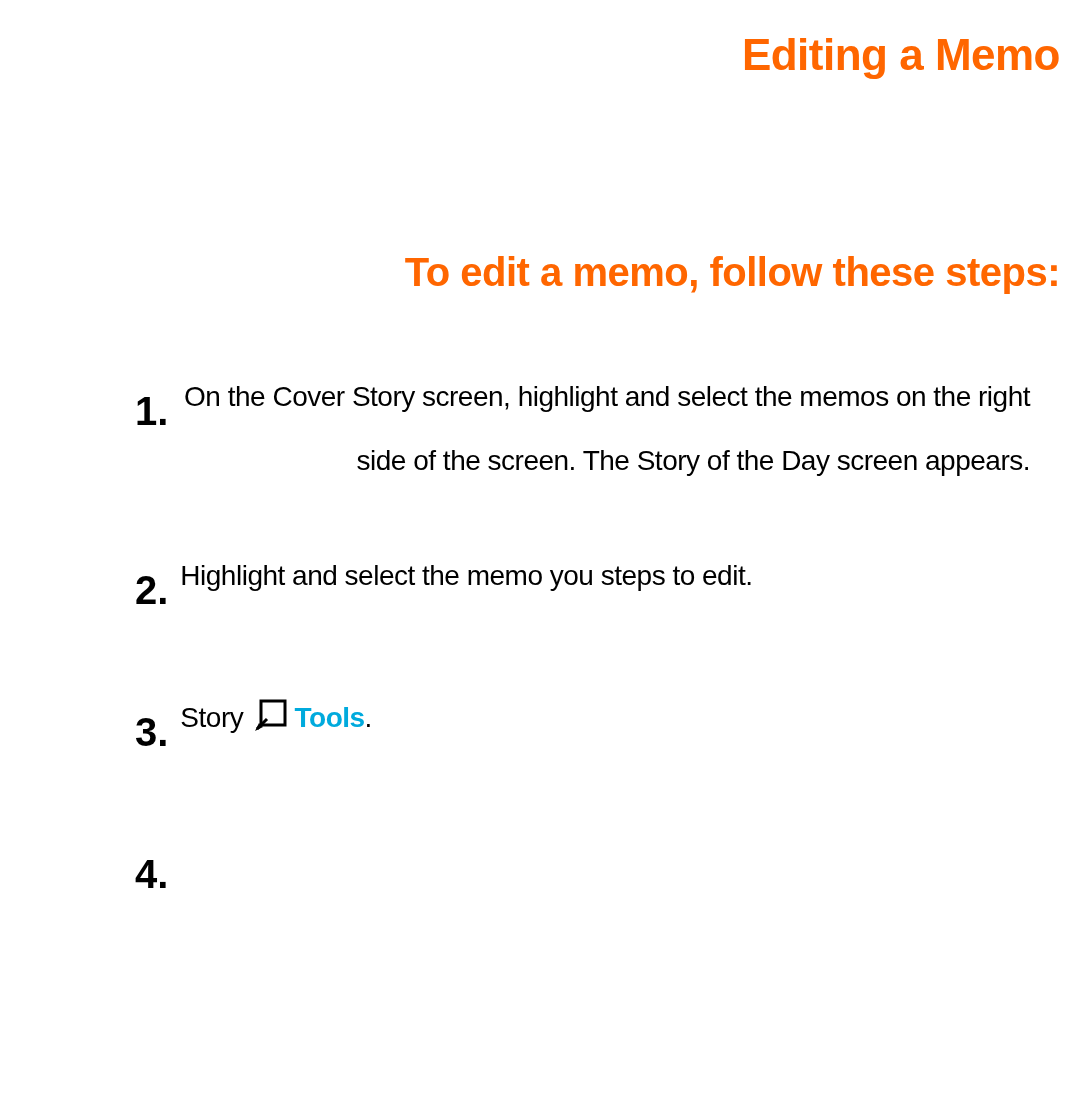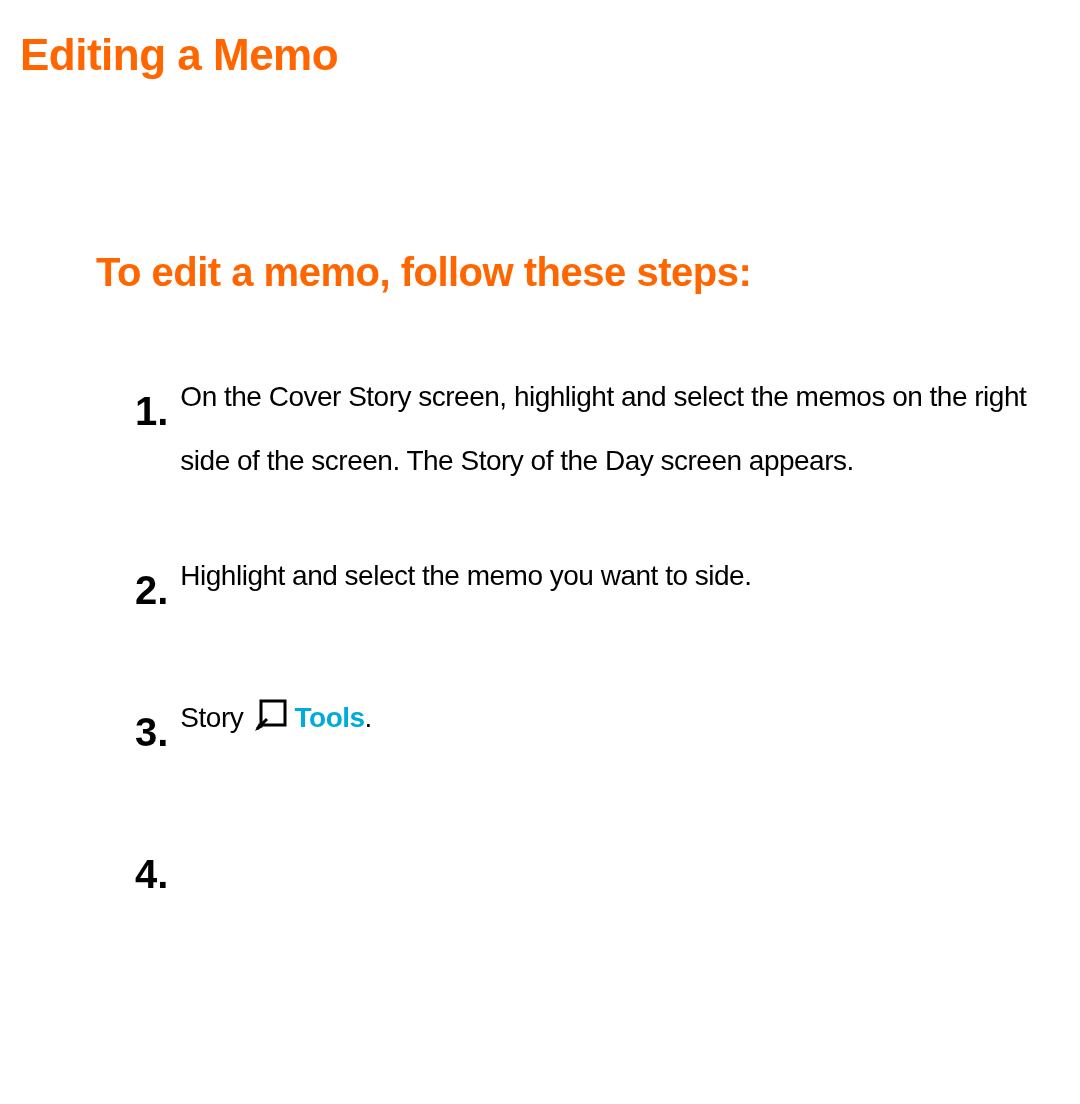--- a/index.html
+++ b/index.html
@@ -9,20 +9,21 @@
     }
     body {
       font-family: Arial, Helvetica, sans-serif;
       background: #ffffff;
       width: 1080px;
       height: 1104px;
       overflow: hidden;
     }
     .page {
       padding: 30px 20px 0 20px;
+      text-align: right;
     }
     .title {
       color: #ff6600;
       font-size: 44px;
       font-weight: bold;
       margin-bottom: 170px;
       letter-spacing: -0.5px;
     }
     .intro {
       color: #ff6600;
@@ -74,21 +75,21 @@
 
   <div class="steps">
 
     <div class="step">
       <span class="step-number">1.</span>
       <span class="step-text">On the Cover Story screen, highlight and select the memos on the right side of the screen. The Story of the Day screen appears.</span>
     </div>
 
     <div class="step">
       <span class="step-number">2.</span>
-      <span class="step-text">Highlight and select the memo you want to side.</span>
+      <span class="step-text">Highlight and select the memo you steps to edit.</span>
     </div>
 
     <div class="step">
       <span class="step-number">3.</span>
       <span class="step-text">
         <span>Story </span><svg class="tools-icon" viewBox="0 0 36 36">
             <rect x="8" y="4" width="24" height="24" fill="none" stroke="#000" stroke-width="3"></rect>
             <path d="M 14 22 L 4 32" stroke="#000" stroke-width="3" fill="none"></path>
             <path d="M 2 34 L 10 30 L 6 26 Z" fill="#000"></path>
           </svg><span class="cyan">Tools</span><span>.</span>

